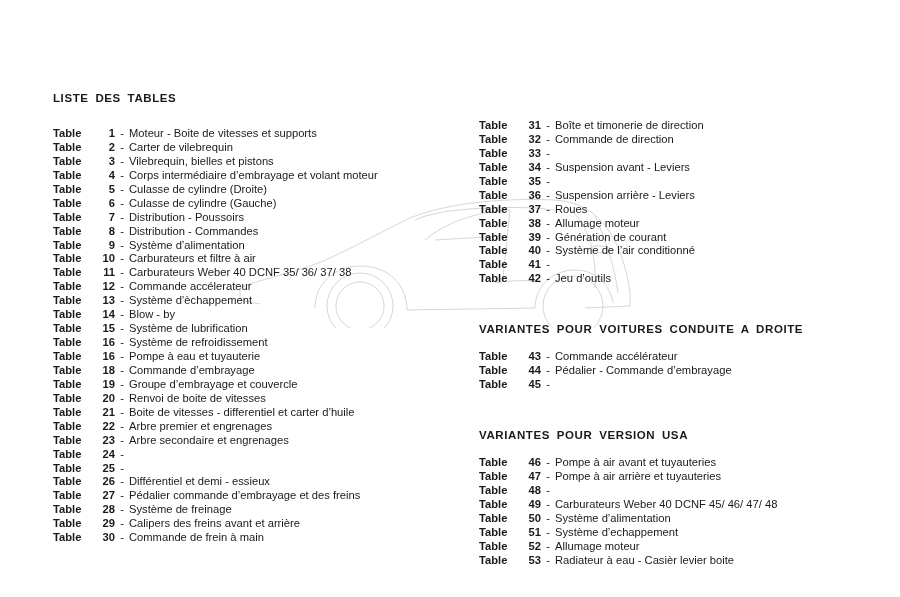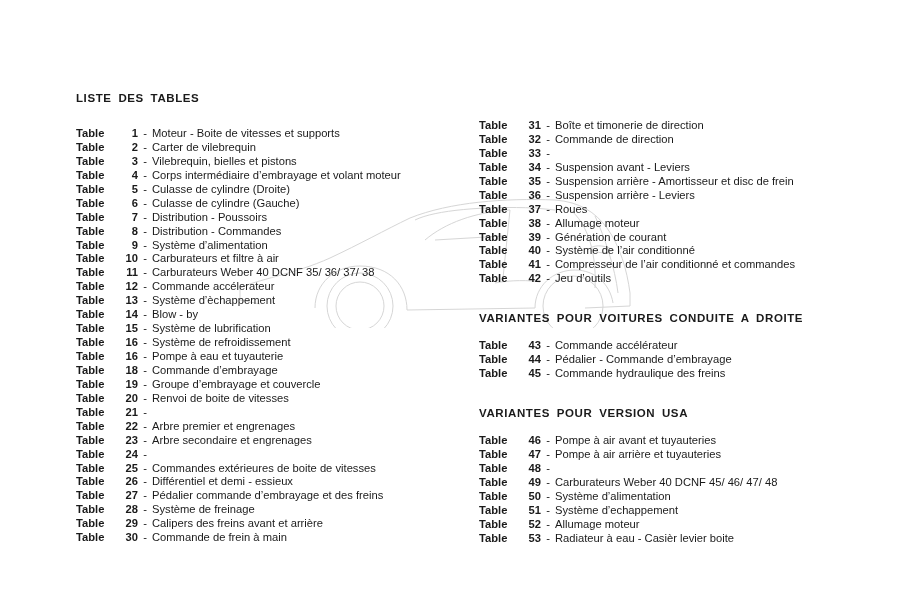--- a/index.html
+++ b/index.html
@@ -2,34 +2,34 @@
 <html><head>
   <meta charset="utf-8">
   <style>
     html, body { margin: 0; padding: 0; background: #ffffff; }
     body {
       width: 900px; height: 597px; position: relative; overflow: hidden;
       font-family: "Liberation Sans", sans-serif; color: #1a1a1a;
     }
     .watermark { position: absolute; left: 235px; top: 188px; width: 400px; height: 140px; z-index: 0; }
     .col { position: absolute; z-index: 1; }
-    .col-left { left: 76px; top: 91px; }
+    .col-left { left: 53px; top: 91px; }
     .col-right { left: 479px; top: 119px; }
     .heading {
       font-size: 11.5px; font-weight: bold; letter-spacing: 0.6px; word-spacing: 3px;
       height: 14px; line-height: 14px; white-space: nowrap;
     }
     .list { list-style: none; margin: 0; padding: 0; }
     .row { height: 13.95px; line-height: 13.95px; font-size: 11.2px; white-space: nowrap; display: flex; }
     .row .lbl { font-weight: bold; width: 36px; }
     .row .num { font-weight: bold; width: 26px; text-align: right; }
     .row .dash { width: 14px; text-align: center; }
     .row .txt { padding-left: 0px; }
     .gap-head { margin-top: 22px; }
-    .section { margin-top: 25px; }
+    .section { margin-top: 36px; }
     .section .heading { margin-bottom: 14px; }
   </style>
 </head>
 <body>
 
 <svg class="watermark" viewBox="0 0 400 140" fill="none" stroke="#d6d6d6" stroke-width="1">
   <path d="M5 100 C 20 92, 60 86, 95 70 C 125 56, 150 42, 175 30 C 215 14, 270 10, 320 12 C 345 14, 360 24, 372 40 C 385 58, 392 82, 395 105 L 395 118 L 350 120"></path>
   <path d="M5 100 L 5 112 L 25 116"></path>
   <path d="M180 32 C 200 22, 250 18, 300 20 L 320 22"></path>
   <path d="M190 52 C 210 35, 240 24, 275 22 L 268 90"></path>
@@ -166,20 +166,21 @@
       <li class="row">
         <span class="lbl">Table</span>
         <span class="num">20</span>
         <span class="dash">-</span>
         <span class="txt">Renvoi de boite de vitesses</span>
       </li>
       <li class="row">
         <span class="lbl">Table</span>
         <span class="num">21</span>
         <span class="dash">-</span>
+        <span class="txt">Boite de vitesses - differentiel et carter d’huile</span>
       </li>
       <li class="row">
         <span class="lbl">Table</span>
         <span class="num">22</span>
         <span class="dash">-</span>
         <span class="txt">Arbre premier et engrenages</span>
       </li>
       <li class="row">
         <span class="lbl">Table</span>
         <span class="num">23</span>
@@ -188,21 +189,20 @@
       </li>
       <li class="row">
         <span class="lbl">Table</span>
         <span class="num">24</span>
         <span class="dash">-</span>
       </li>
       <li class="row">
         <span class="lbl">Table</span>
         <span class="num">25</span>
         <span class="dash">-</span>
-        <span class="txt">Commandes extérieures de boite de vitesses</span>
       </li>
       <li class="row">
         <span class="lbl">Table</span>
         <span class="num">26</span>
         <span class="dash">-</span>
         <span class="txt">Différentiel et demi - essieux</span>
       </li>
       <li class="row">
         <span class="lbl">Table</span>
         <span class="num">27</span>
@@ -252,21 +252,20 @@
       <li class="row">
         <span class="lbl">Table</span>
         <span class="num">34</span>
         <span class="dash">-</span>
         <span class="txt">Suspension avant - Leviers</span>
       </li>
       <li class="row">
         <span class="lbl">Table</span>
         <span class="num">35</span>
         <span class="dash">-</span>
-        <span class="txt">Suspension arrière - Amortisseur et disc de frein</span>
       </li>
       <li class="row">
         <span class="lbl">Table</span>
         <span class="num">36</span>
         <span class="dash">-</span>
         <span class="txt">Suspension arrière - Leviers</span>
       </li>
       <li class="row">
         <span class="lbl">Table</span>
         <span class="num">37</span>
@@ -288,21 +287,20 @@
       <li class="row">
         <span class="lbl">Table</span>
         <span class="num">40</span>
         <span class="dash">-</span>
         <span class="txt">Système de l’air conditionné</span>
       </li>
       <li class="row">
         <span class="lbl">Table</span>
         <span class="num">41</span>
         <span class="dash">-</span>
-        <span class="txt">Compresseur de l’air conditionné et commandes</span>
       </li>
       <li class="row">
         <span class="lbl">Table</span>
         <span class="num">42</span>
         <span class="dash">-</span>
         <span class="txt">Jeu d’outils</span>
       </li>
     </ul>
   <div class="section">
     <div class="heading">VARIANTES POUR VOITURES CONDUITE A DROITE</div>
@@ -316,21 +314,20 @@
         <li class="row">
           <span class="lbl">Table</span>
           <span class="num">44</span>
           <span class="dash">-</span>
           <span class="txt">Pédalier - Commande d’embrayage</span>
         </li>
         <li class="row">
           <span class="lbl">Table</span>
           <span class="num">45</span>
           <span class="dash">-</span>
-          <span class="txt">Commande hydraulique des freins</span>
         </li>
       </ul>
   </div>
   <div class="section">
     <div class="heading">VARIANTES POUR VERSION USA</div>
     <ul class="list" id="list-usa">
         <li class="row">
           <span class="lbl">Table</span>
           <span class="num">46</span>
           <span class="dash">-</span>

